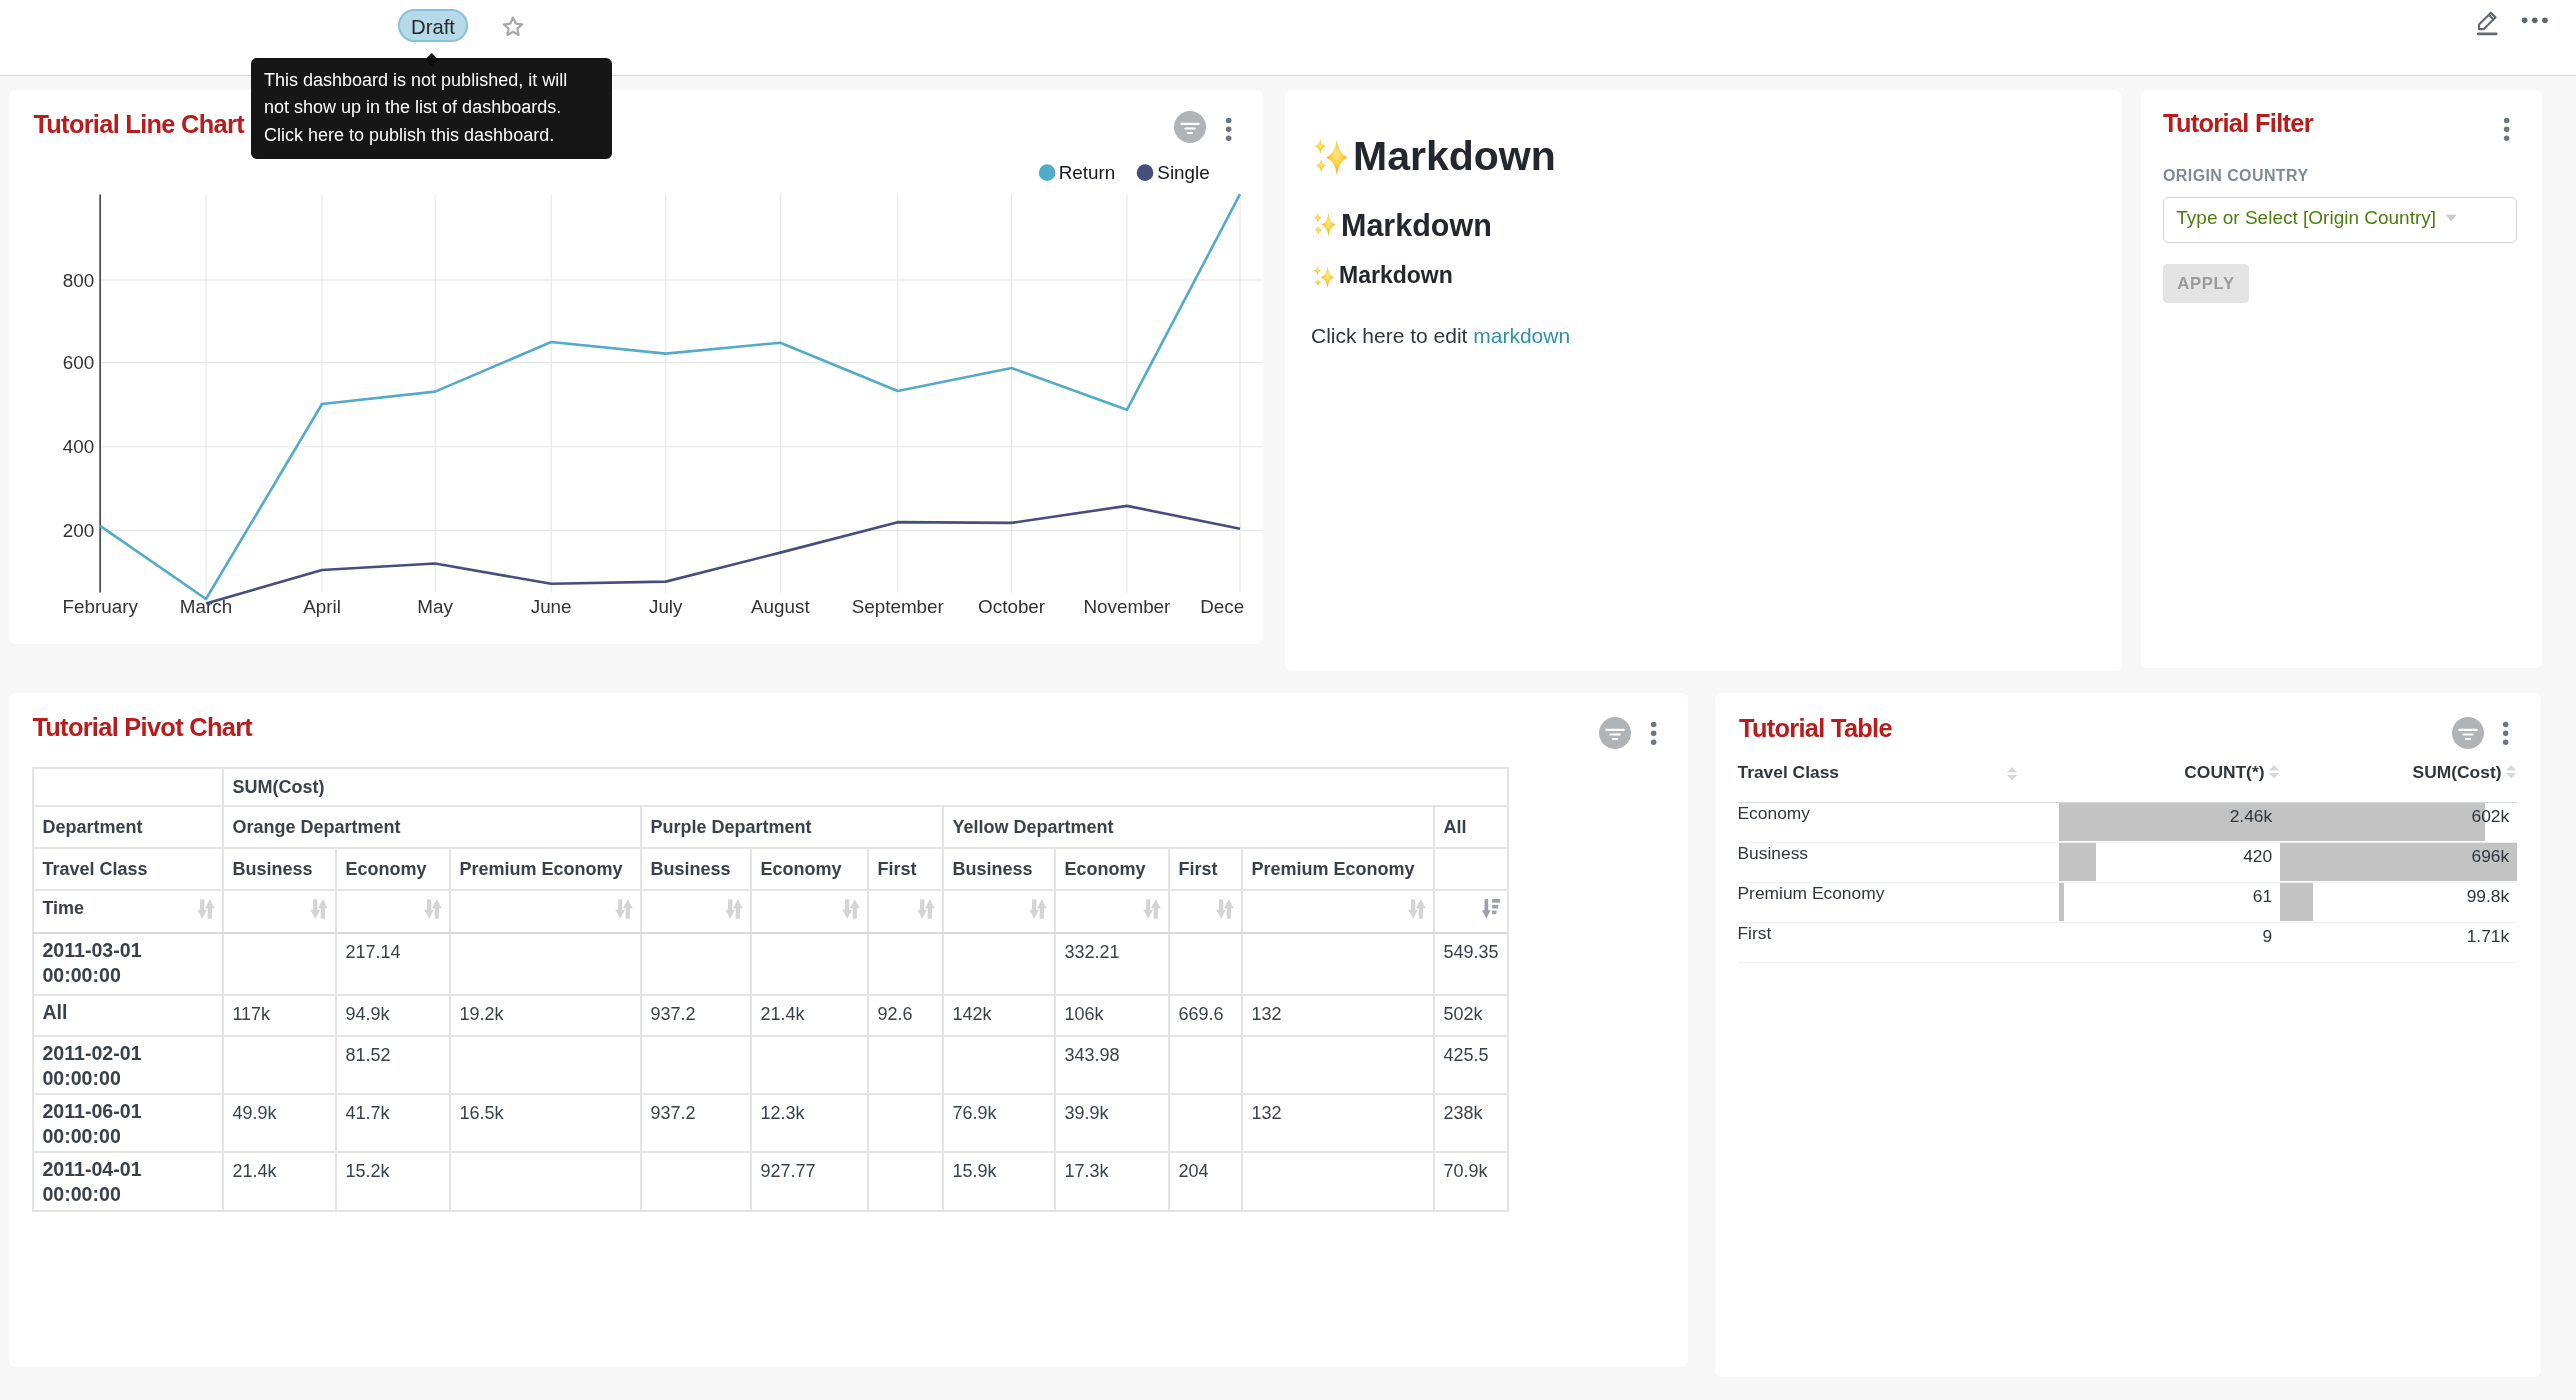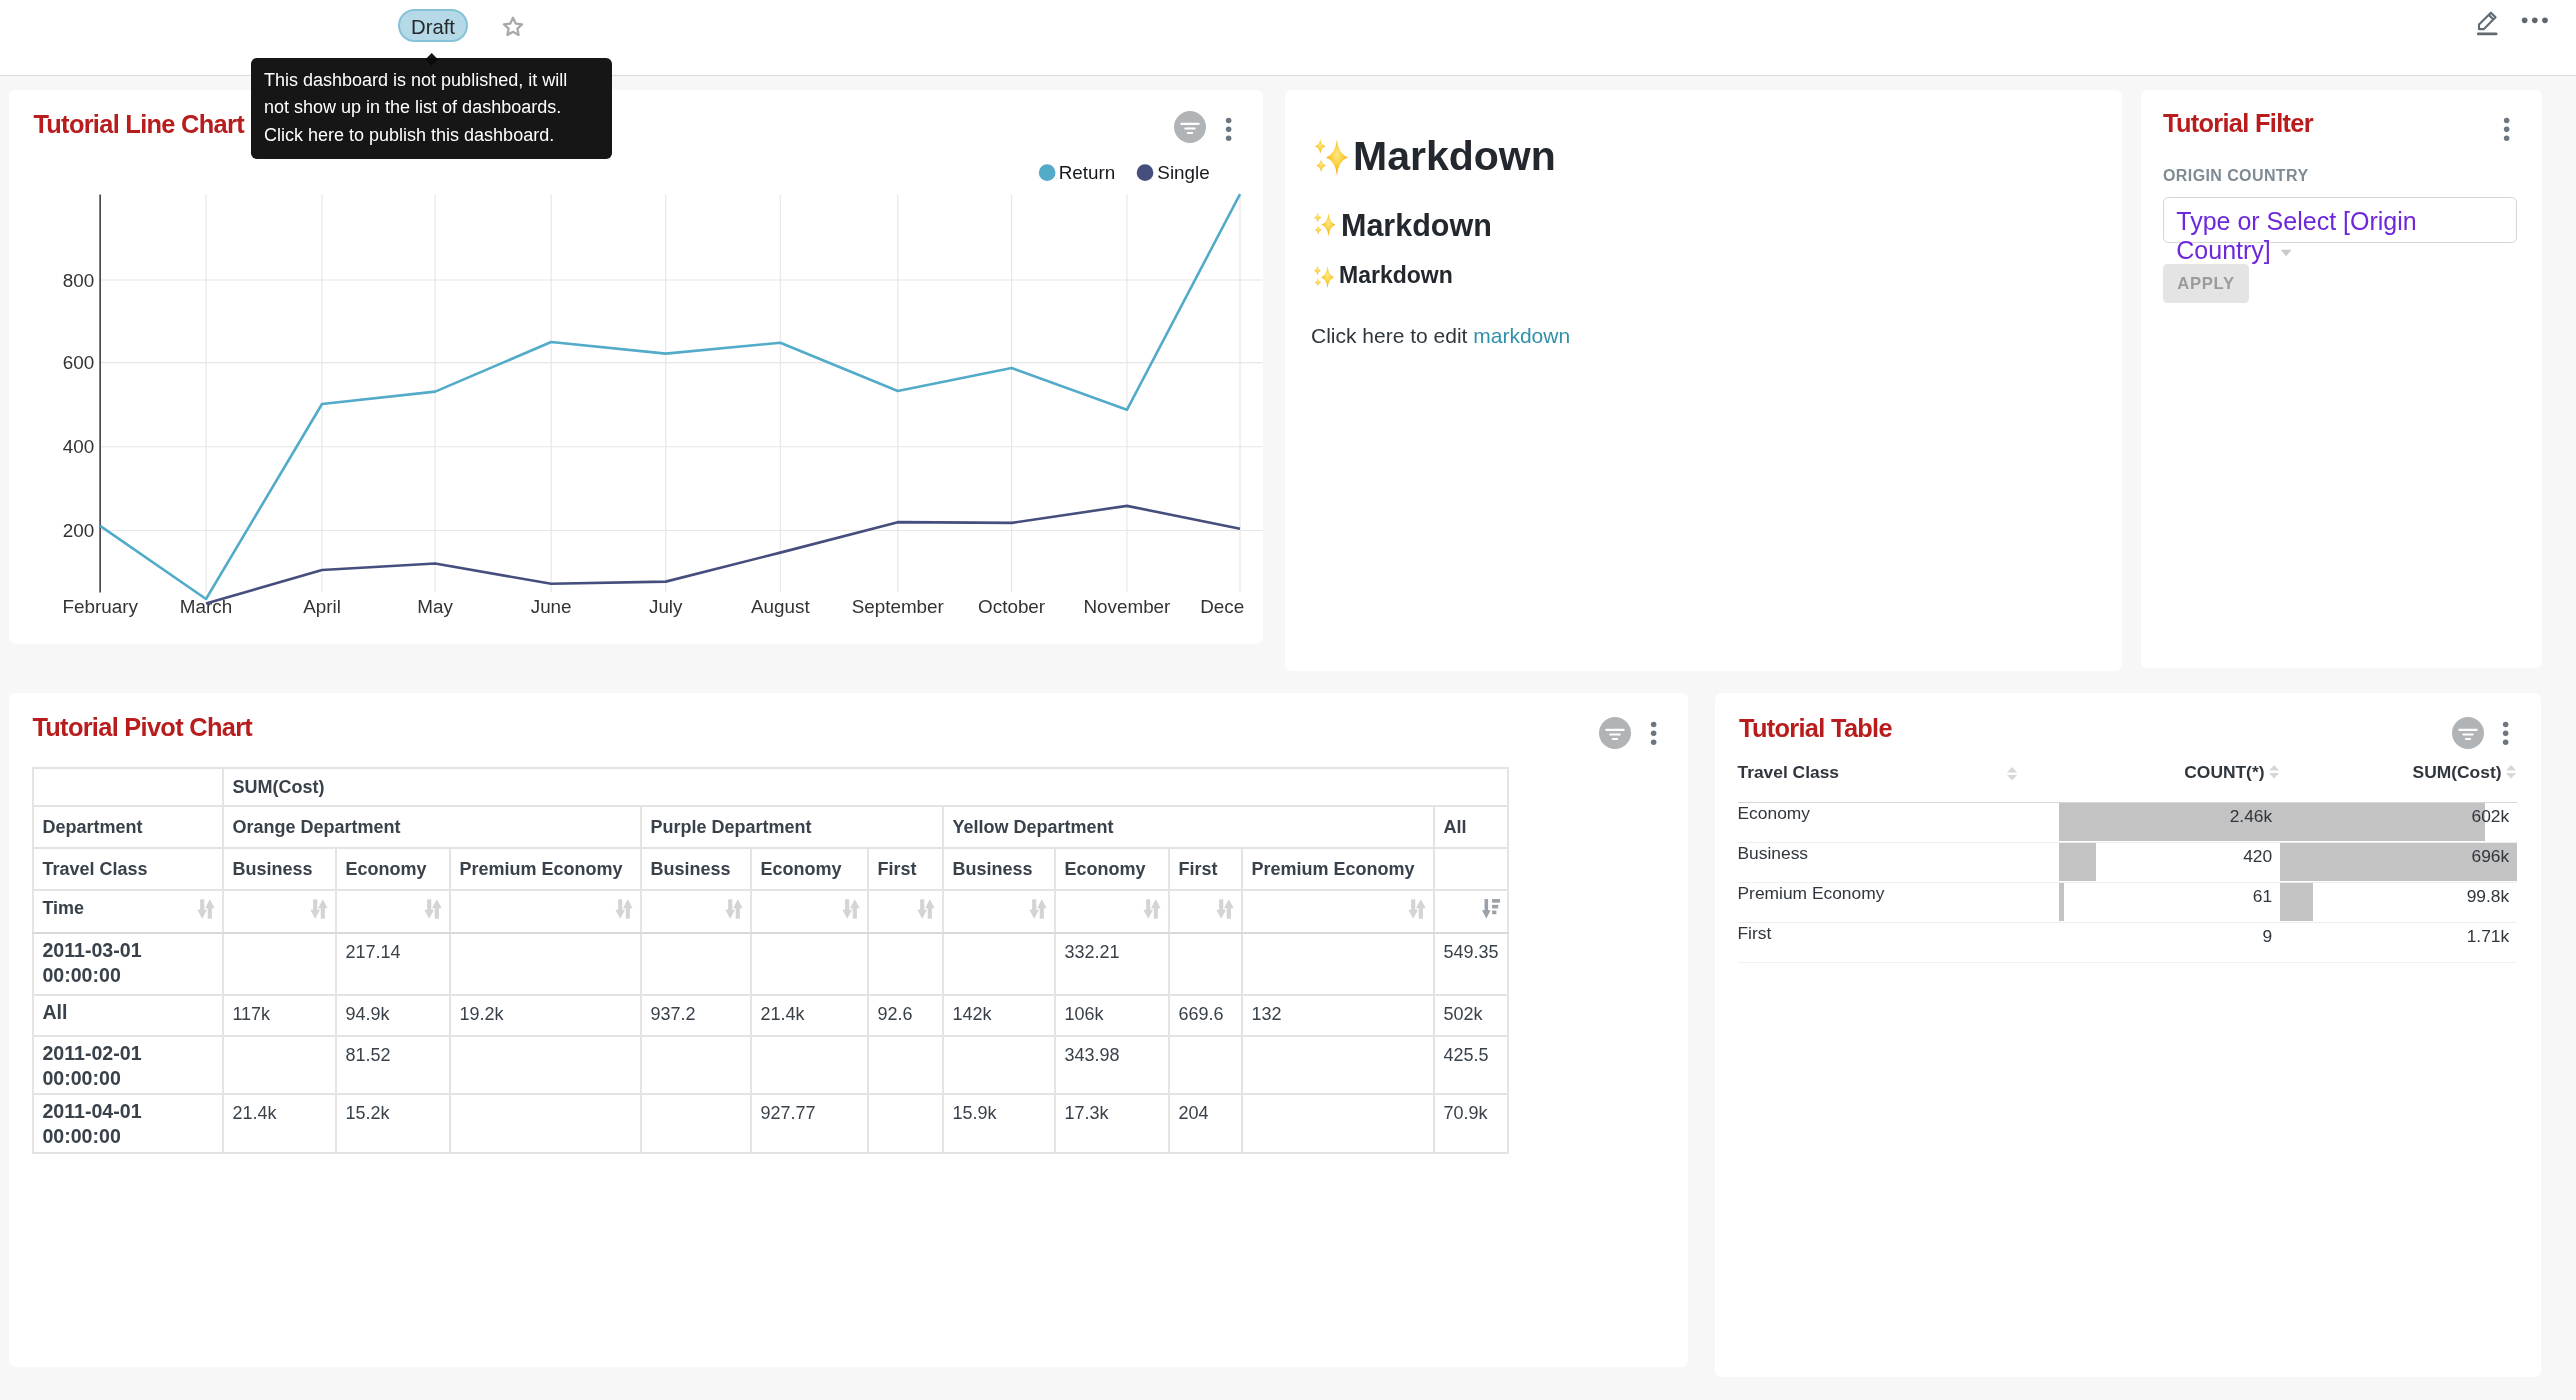--- a/index.html
+++ b/index.html
@@ -156,21 +156,21 @@
 
 <div id="card-filter" class="card">
   <div class="cardtitle" style="position:absolute;left:22px;top:19px;">Tutorial Filter</div>
   <svg class="abs" style="left:362px;top:27px" width="7.3" height="25" viewBox="0 0 10 34">
       <circle cx="5" cy="4.6" r="3.8" fill="#6b7680"></circle>
       <circle cx="5" cy="16.8" r="3.8" fill="#6b7680"></circle>
       <circle cx="5" cy="29" r="3.8" fill="#6b7680"></circle>
     </svg>
   <div style="position:absolute;left:22px;top:77px;font-size:16px;font-weight:700;color:#7e8b94;letter-spacing:0.4px;">ORIGIN COUNTRY</div>
   <div style="position:absolute;left:22px;top:107px;width:354px;height:46px;border:1.5px solid #d5d5d5;border-radius:5.1px;background:#fff;">
-    <div style="position:absolute;left:12.3px;top:9.4px;font-size:25px;color:#6d28d9;">Type or Select [Origin Country]<svg style="margin-left:9.4px;margin-bottom:2.9px;display:inline-block" width="12.3" height="8" viewBox="0 0 17 11">
+    <div style="position:absolute;left:12.3px;top:9.4px;font-size:19px;color:#4d7c0f;">Type or Select [Origin Country]<svg style="margin-left:9.4px;margin-bottom:2.9px;display:inline-block" width="12.3" height="8" viewBox="0 0 17 11">
           <path d="M1 1 L8.5 10 L16 1 Z" fill="#c9c9c9"></path>
         </svg></div>
   </div>
   <div style="position:absolute;left:22px;top:174px;width:86px;height:39px;background:#e4e4e4;border-radius:4.4px;text-align:center;line-height:39px;font-size:16.7px;font-weight:700;color:#9b9b9b;letter-spacing:0.7px;">APPLY</div>
 </div>
 
 <div id="card-pivot" class="card">
   <div class="cardtitle" style="position:absolute;left:23px;top:19.6px;">Tutorial Pivot Chart</div>
   <svg class="abs" style="left:1590px;top:24px" width="32" height="32" viewBox="0 0 44 44">
       <circle cx="22" cy="22" r="22" fill="#b1b4b7"></circle>
@@ -357,20 +357,34 @@
           <td>81.52</td>
           <td></td>
           <td></td>
           <td></td>
           <td></td>
           <td></td>
           <td>343.98</td>
           <td></td>
           <td></td>
           <td>425.5</td>
+        </tr>
+    <tr class="data" style="height:58px;">
+          <td class="b" style="white-space:normal;">2011-06-01<br>00:00:00</td>
+          <td>49.9k</td>
+          <td>41.7k</td>
+          <td>16.5k</td>
+          <td>937.2</td>
+          <td>12.3k</td>
+          <td></td>
+          <td>76.9k</td>
+          <td>39.9k</td>
+          <td></td>
+          <td>132</td>
+          <td>238k</td>
         </tr>
     <tr class="data" style="height:59px;">
           <td class="b" style="white-space:normal;">2011-04-01<br>00:00:00</td>
           <td>21.4k</td>
           <td>15.2k</td>
           <td></td>
           <td></td>
           <td>927.77</td>
           <td></td>
           <td>15.9k</td>

